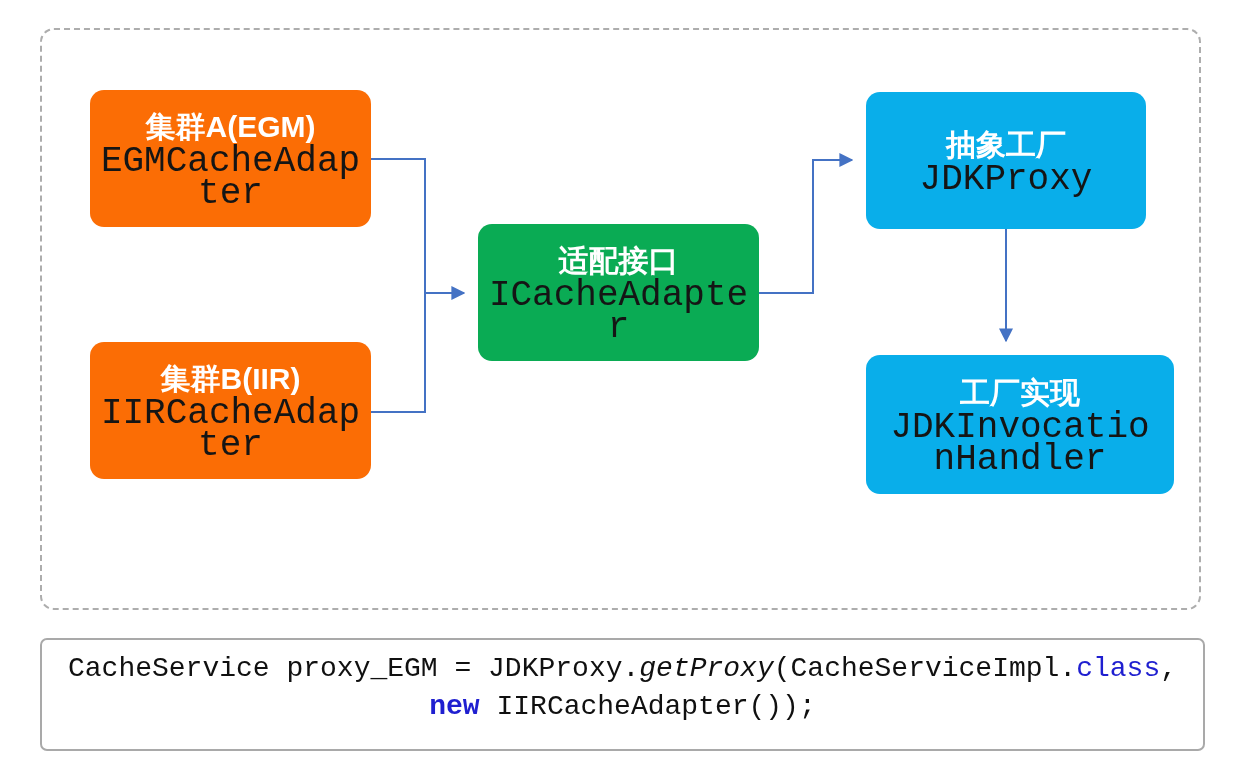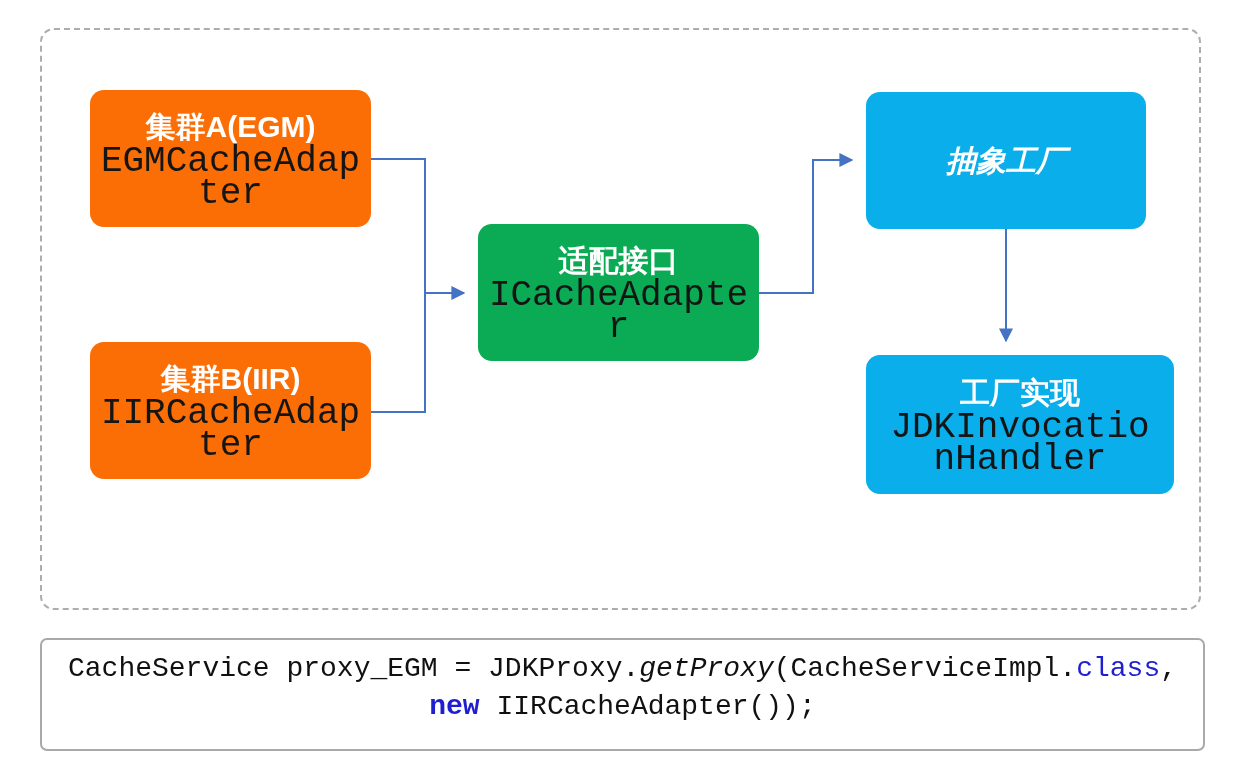--- a/index.html
+++ b/index.html
@@ -28,21 +28,21 @@
     font-family:"Liberation Mono",monospace;
     word-break:break-all;max-width:260px;
   }
   .node-orange{background:#fb6d05;text-align:center;}
   .node-green{background:#0aab54;}
   .node-blue{background:#09aeea;}
 
   .node-a{left:90px;top:90px;width:281px;height:137px;}
   .node-b{left:90px;top:342px;width:281px;height:137px;}
   .node-adapter{left:478px;top:224px;width:281px;height:137px;}
-  .node-factory{left:866px;top:92px;width:280px;height:137px;font-style:italic;}
+  .node-factory{left:866px;top:92px;width:280px;height:137px;}
   .node-factory-impl{left:866px;top:355px;width:308px;height:139px;}
 
   
   .connector-svg{position:absolute;left:0;top:0;width:1243px;height:782px;pointer-events:none;}
 
   
   .code-block{
     position:absolute;left:40px;top:638px;width:1165px;height:113px;
     border:2px solid #a9a9a9;border-radius:7px;background:#ffffff;
     box-sizing:border-box;text-align:center;padding-top:10px;
@@ -88,20 +88,21 @@
     <div class="node-subtitle">ICacheAdapter</div>
   </div>
 
   <div class="node node-orange node-b">
     <div class="node-title">集群B(IIR)</div>
     <div class="node-subtitle">IIRCacheAdapter</div>
   </div>
 
   <div class="node node-blue node-factory">
     <div class="node-title">抽象工厂</div>
+    <div class="node-subtitle">JDKProxy</div>
   </div>
 
   <div class="node node-blue node-factory-impl">
     <div class="node-title">工厂实现</div>
     <div class="node-subtitle">JDKInvocationHandler</div>
   </div>
 
   <div class="code-block">
     <div class="code-line"><span>CacheService proxy_EGM = JDKProxy.</span><span class="tok-italic">getProxy</span><span>(CacheServiceImpl.</span><span class="tok-type">class</span><span>,</span></div>
     <div class="code-line"><span class="tok-keyword">new</span><span> IIRCacheAdapter());</span></div>

